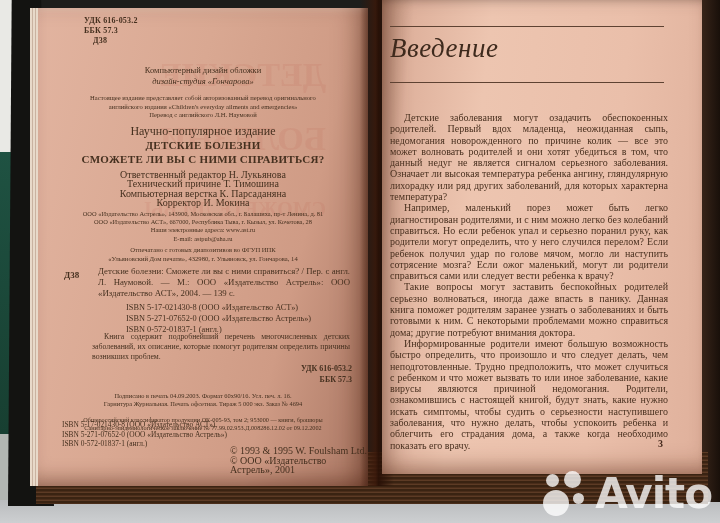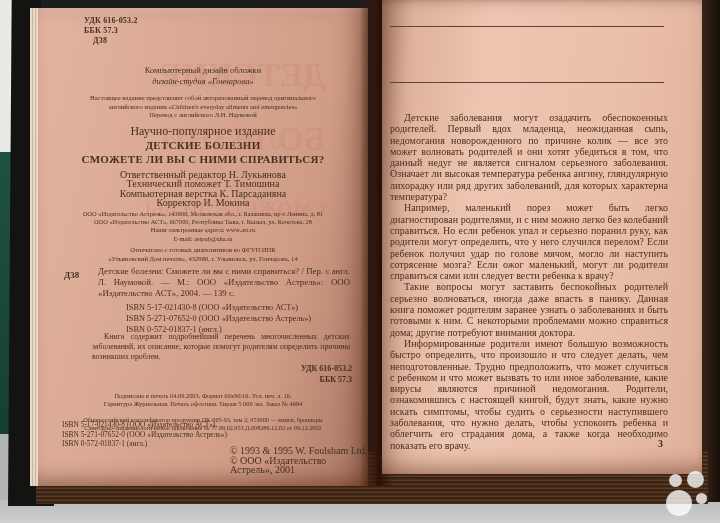--- a/index.html
+++ b/index.html
@@ -120,21 +120,21 @@
 
   <div class="abs c edition">Научно-популярное издание</div>
 
   <div class="abs c book-title">
     <div>ДЕТСКИЕ БОЛЕЗНИ</div>
     <div>СМОЖЕТЕ ЛИ ВЫ С НИМИ СПРАВИТЬСЯ?</div>
   </div>
 
   <div class="abs c staff">
     <div>Ответственный редактор Н. Лукьянова</div>
-    <div>Технический поможет Т. Тимошина</div>
+    <div>Технический причине Т. Тимошина</div>
     <div>Компьютерная верстка К. Парсаданяна</div>
     <div>Корректор И. Мокина</div>
   </div>
 
   <div class="abs c publisher">
     <div>ООО «Издательство Астрель», 143900, Московская обл., г. Балашиха, пр-т Ленина, д. 81</div>
     <div>ООО «Издательство АСТ», 667000, Республика Тыва, г. Кызыл, ул. Кочетова, 28</div>
     <div>Наши электронные адреса: www.ast.ru</div>
     <div>E-mail: astpub@aha.ru</div>
   </div>
@@ -179,32 +179,34 @@
   <div class="abs copyright">
     <div>© 1993 &amp; 1995 W. Foulsham Ltd.</div>
     <div>© ООО «Издательство Астрель», 2001</div>
   </div>
 </div>
 
 <div class="abs spine"></div>
 
 <div class="abs right-page">
   <div class="abs rule rule-top"></div>
+  <div class="abs chapter-title">Введение</div>
   <div class="abs rule rule-mid"></div>
 
   <div class="abs body-text">
     <p>Детские заболевания могут озадачить обеспокоенных родителей. Первый вдох младенца, неожиданная сыпь, недомогания новорожденного по причине колик — все это может волновать родителей и они хотят убедиться в том, что данный недуг не является сигналом серьезного заболевания. Означает ли высокая температура ребенка ангину, гляндулярную лихорадку или ряд других заболеваний, для которых характерна температура?</p>
     <p>Например, маленький порез может быть легко диагностирован родителями, и с ним можно легко без колебаний справиться. Но если ребенок упал и серьезно поранил руку, как родители могут определить, что у него случился перелом? Если ребенок получил удар по голове мячом, могло ли наступить сотрясение мозга? Если ожог маленький, могут ли родители справиться сами или следует вести ребенка к врачу?</p>
     <p>Такие вопросы могут заставить беспокойных родителей серьезно волноваться, иногда даже впасть в панику. Данная книга поможет родителям заранее узнать о заболеваниях и быть готовыми к ним. С некоторыми проблемами можно справиться дома; другие потребуют внимания доктора.</p>
     <p>Информированные родители имеют большую возможность быстро определить, что произошло и что следует делать, чем неподготовленные. Трудно предположить, что может случиться с ребенком и что может вызвать то или иное заболевание, какие вирусы являются причиной недомогания. Родители, ознакомившись с настоящей книгой, будут знать, какие нужно искать симптомы, чтобы судить о серьезности наступившего заболевания, что нужно делать, чтобы успокоить ребенка и облегчить его страдания дома, а также когда необходимо показать его врачу.</p>
   </div>
 
   <div class="abs page-num">3</div>
 </div>
 
 <div class="abs watermark">
   <div class="avito-circles">
     <span class="ac1"></span>
       <span class="ac2"></span>
       <span class="ac3"></span>
       <span class="ac4"></span>
   </div>
+  <div class="avito-text">Avito</div>
 </div>
 
 </body></html>

